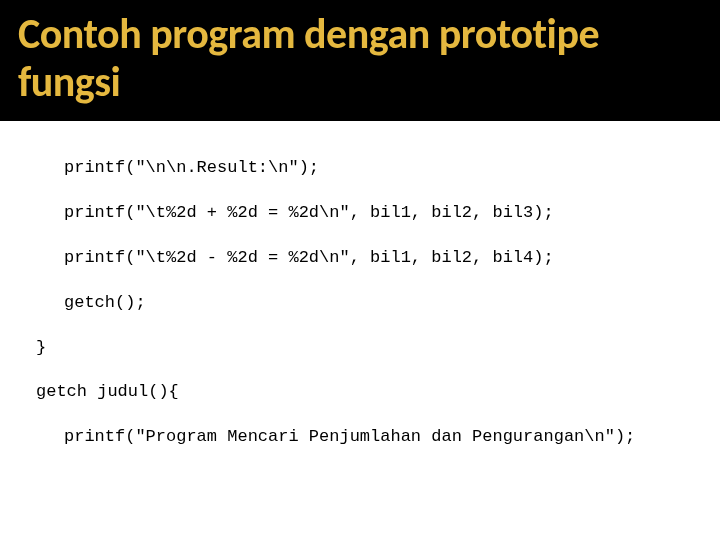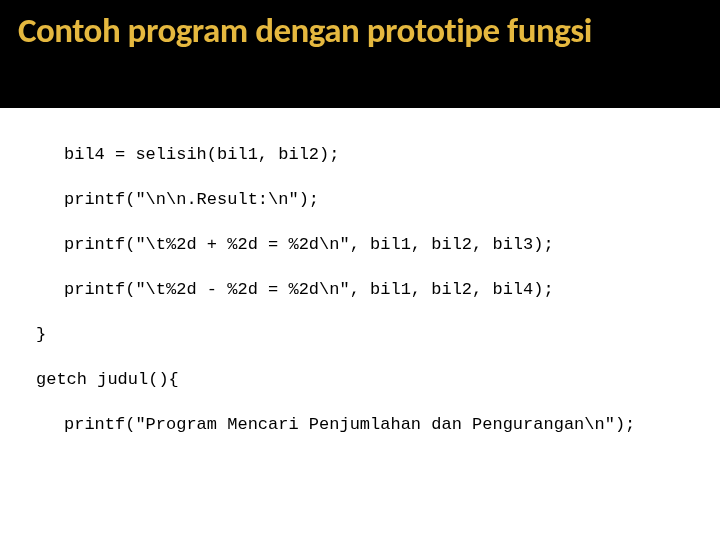--- a/index.html
+++ b/index.html
@@ -10,21 +10,21 @@
     font-family: Calibri, Arial, sans-serif;
     overflow: hidden;
   }
   .title-bar {
     background: #000000;
     padding: 10px 18px 14px 18px;
     min-height: 108px;
   }
   .title-text {
     color: #e5b83f;
-    font-size: 35px;
+    font-size: 42px;
     font-weight: 700;
     line-height: 1.15;
     letter-spacing: -0.5px;
   }
   .code-area {
     padding: 14px 28px 0 36px;
     font-family: "Courier New", Courier, monospace;
     font-size: 17px;
     line-height: 1.32;
     color: #000000;
@@ -33,24 +33,24 @@
   .ind { padding-left: 28px; display: block; }
 </style>
 </head>
 <body>
 
 <div class="title-bar">
   <div class="title-text">Contoh program dengan prototipe fungsi</div>
 </div>
 
 <div class="code-area">
-<span class="ind">bil4 = selisih(bil1, bil2);</span>
 <span class="ind">printf("\n\n.Result:\n");</span>
 <span class="ind">printf("\t%2d + %2d = %2d\n", bil1, bil2, bil3);</span>
 <span class="ind">printf("\t%2d - %2d = %2d\n", bil1, bil2, bil4);</span>
+<span class="ind">getch();</span>
 <span style="display: block;">}</span>
 <span style="display: block;">getch judul(){</span>
 <span class="ind">printf("Program Mencari Penjumlahan dan Pengurangan\n");</span>
 
 
 
 
 
 
 

